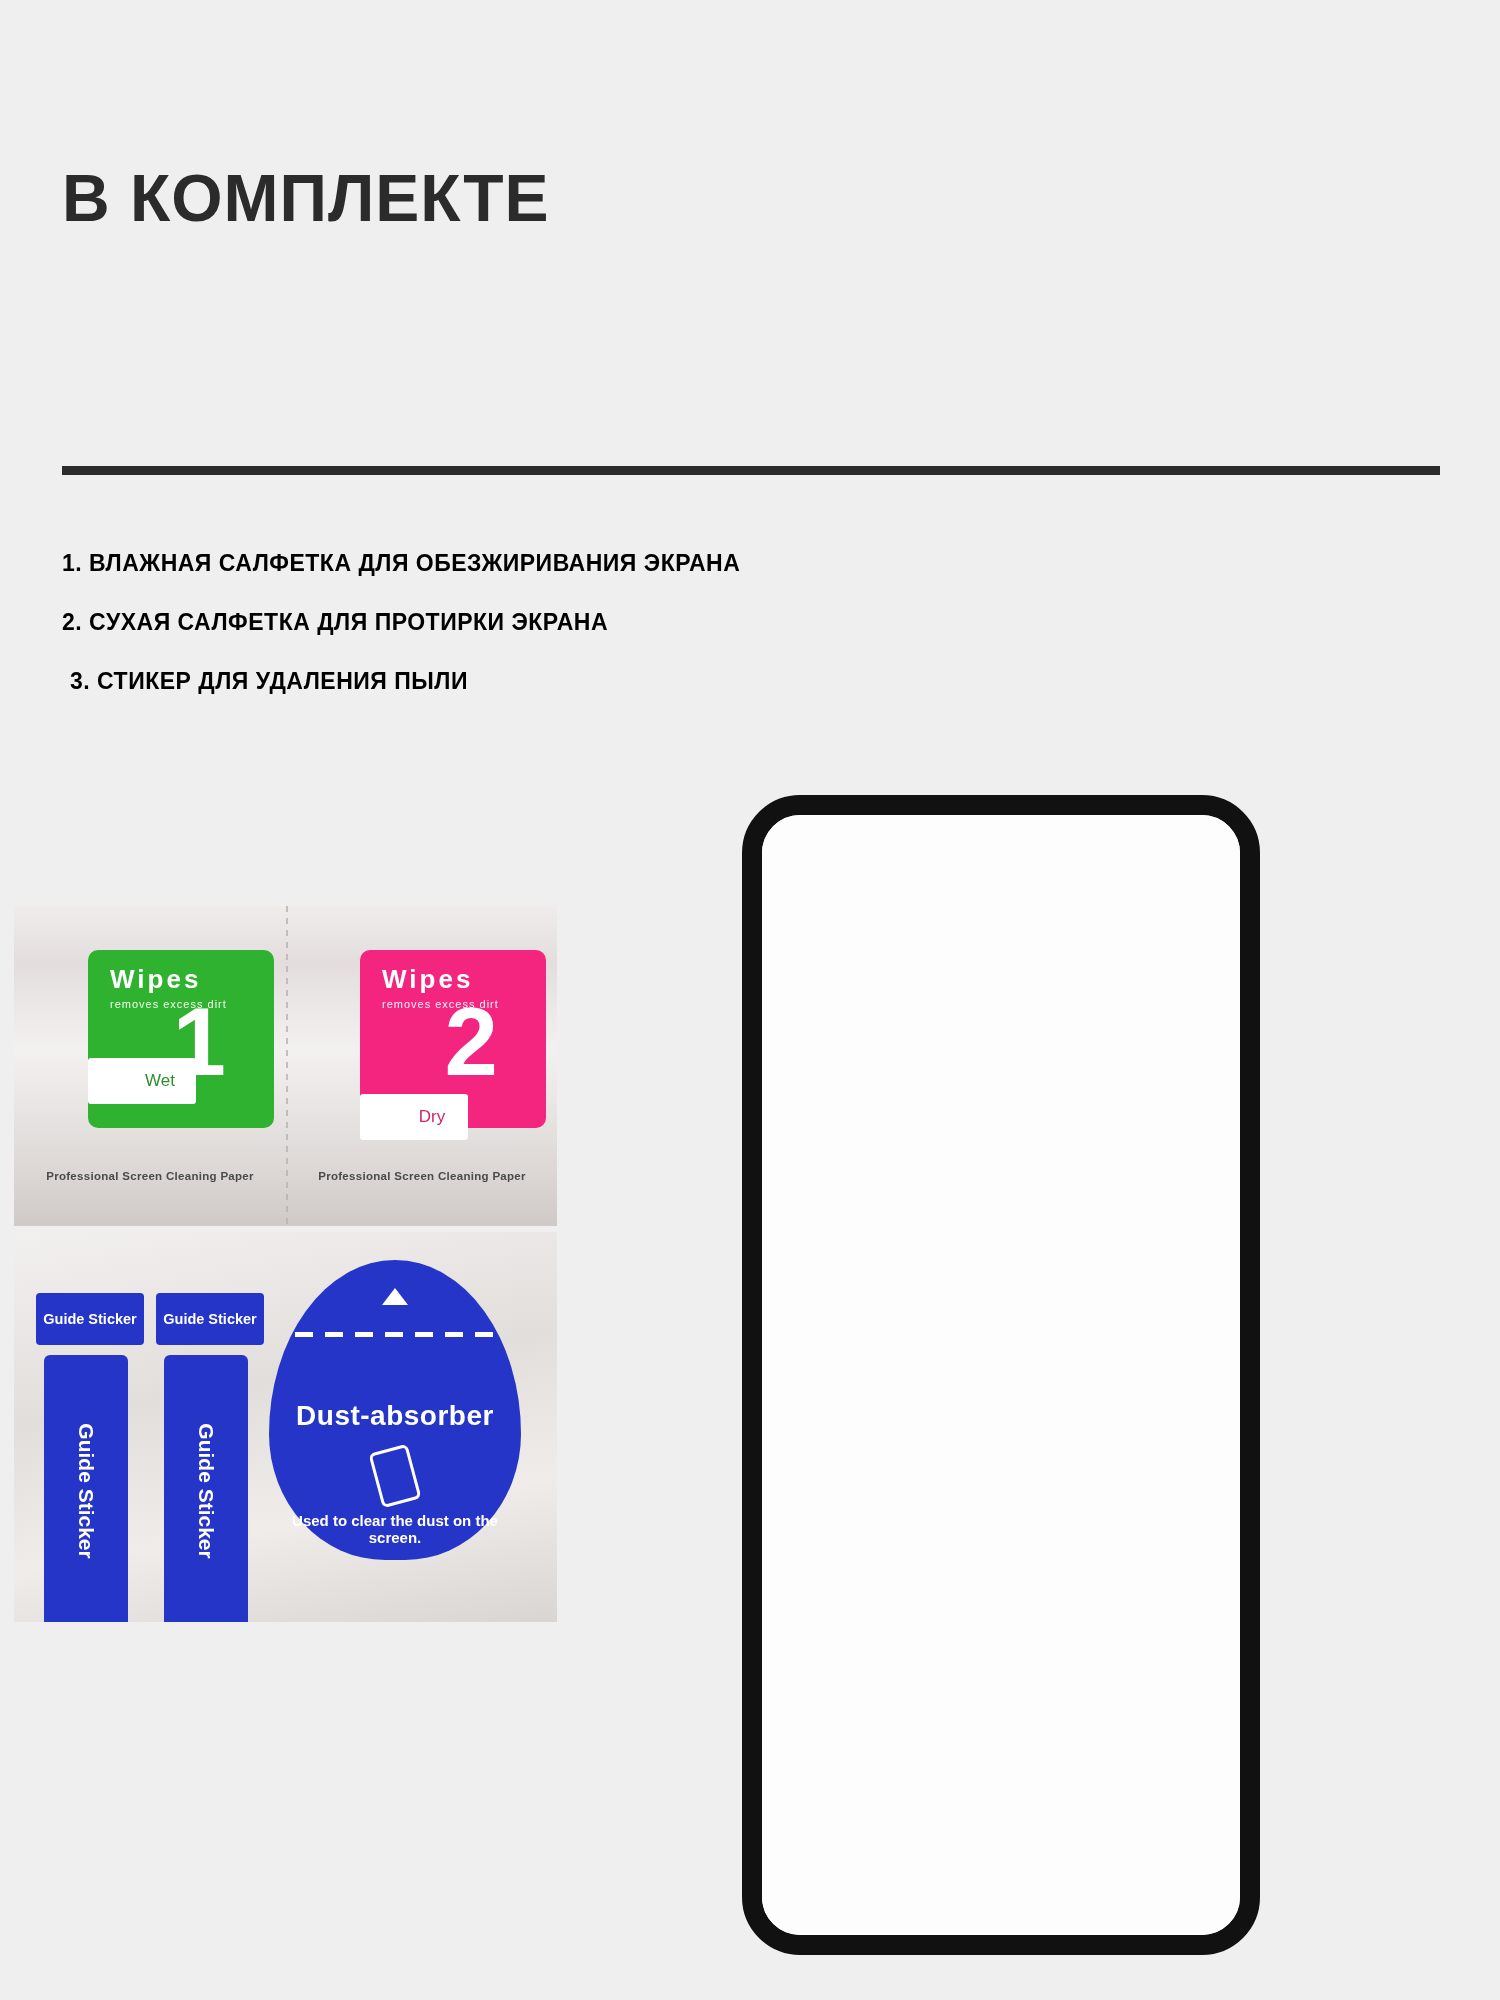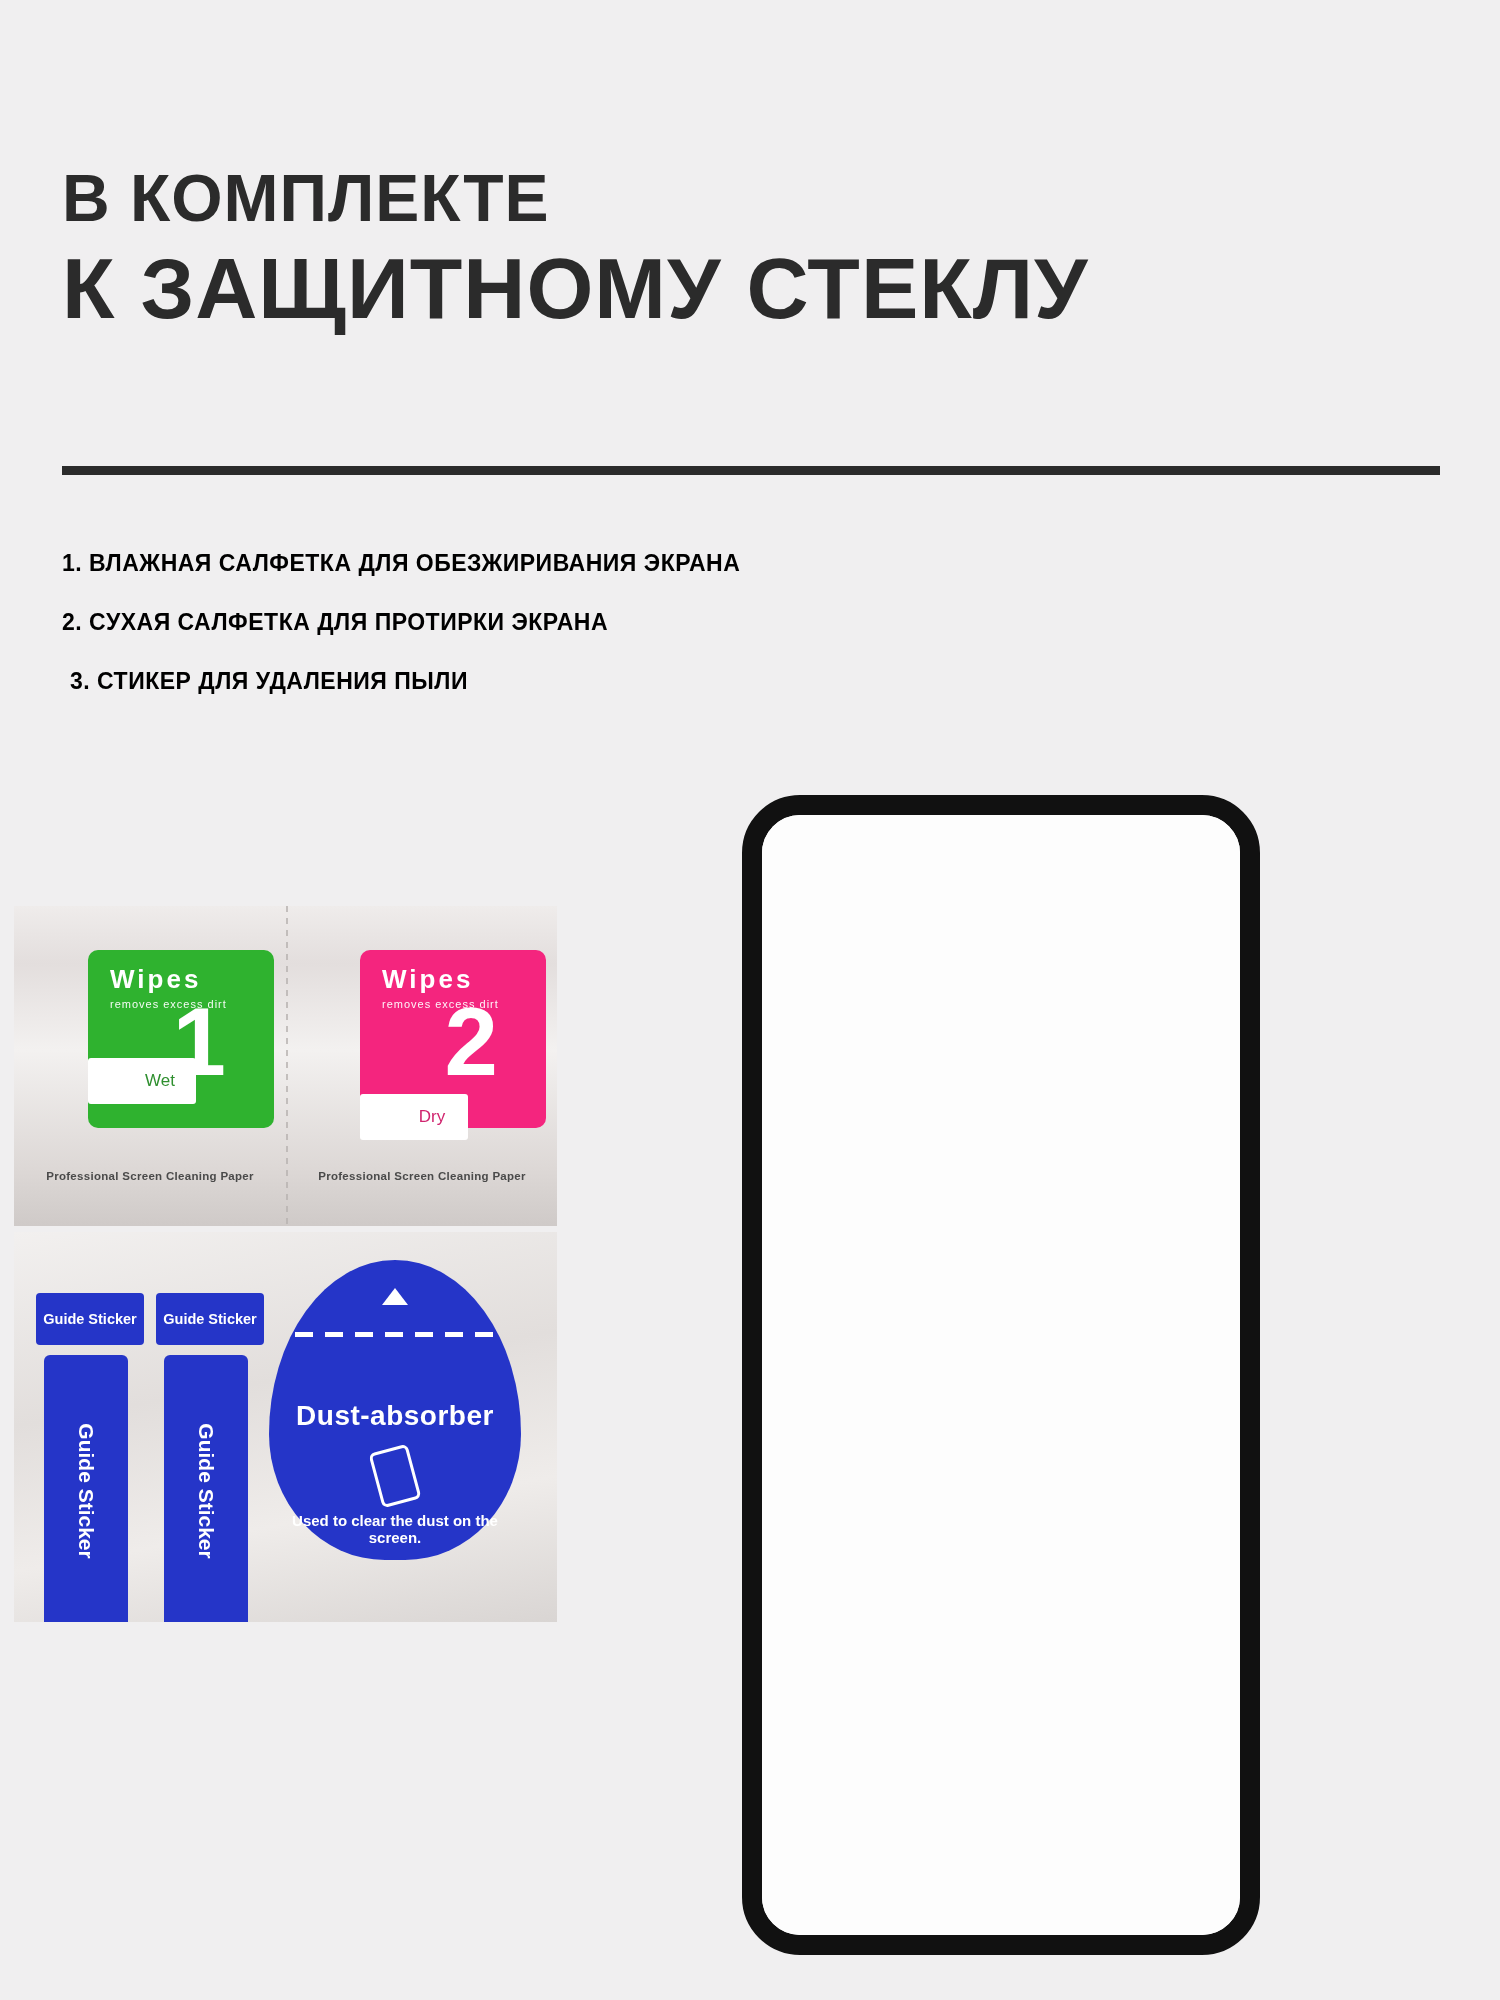--- a/index.html
+++ b/index.html
@@ -291,21 +291,20 @@
     inset: 0;
     border-radius: 38px;
     background: #fdfdfd;
   }
 </style>
 </head>
 <body>
 
 <div class="headline">
   <div class="line line1">В КОМПЛЕКТЕ</div>
-  <div class="line line2">К ЗАЩИТНОМУ СТЕКЛУ</div>
 </div>
 
 <div class="rule"></div>
 
 <div class="list">
   <div class="list-item i1">1. ВЛАЖНАЯ САЛФЕТКА ДЛЯ ОБЕЗЖИРИВАНИЯ ЭКРАНА</div>
   <div class="list-item i2">2. СУХАЯ САЛФЕТКА ДЛЯ ПРОТИРКИ ЭКРАНА</div>
   <div class="list-item i3">3. СТИКЕР ДЛЯ УДАЛЕНИЯ ПЫЛИ</div>
 </div>
 

